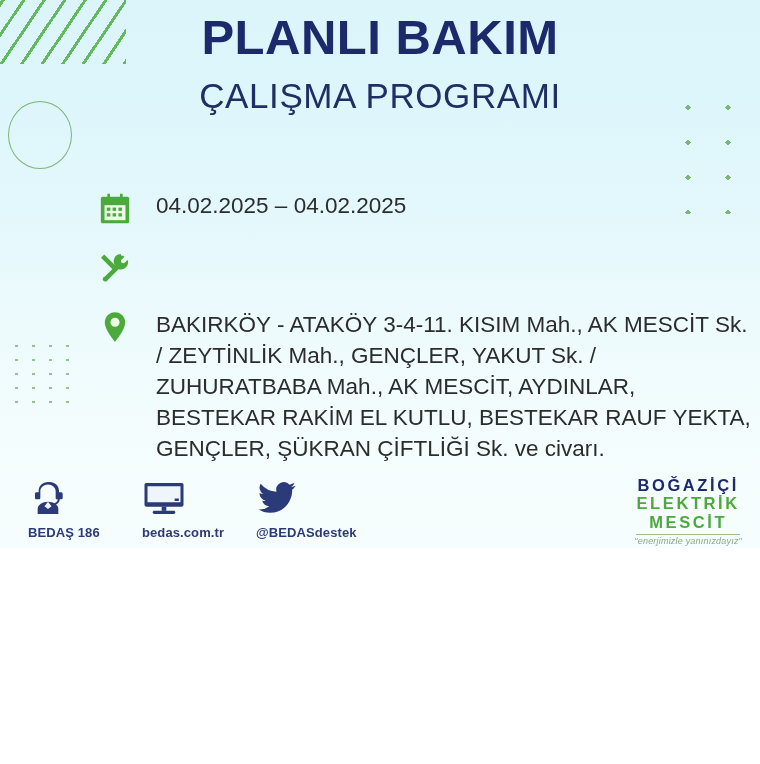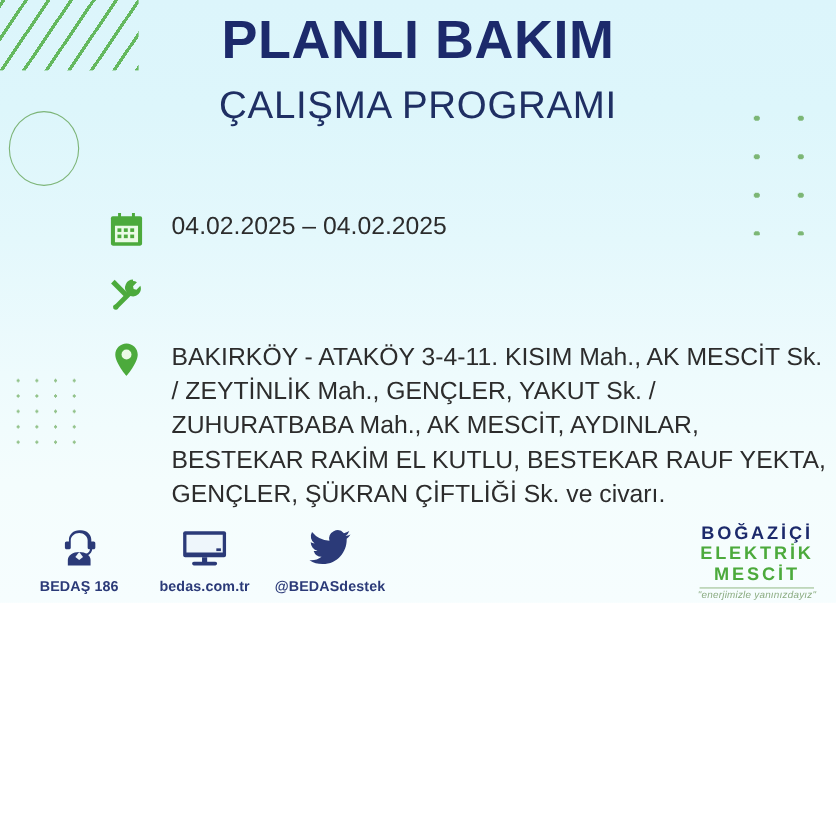--- a/index.html
+++ b/index.html
@@ -105,21 +105,21 @@
   
   #footer {
     position:absolute; left:0; bottom:0;
     width:760px; height:110px;
   }
   #social {
     position:absolute; left:28px; bottom:8px;
     display:flex; align-items:flex-end; gap:26px;
   }
   .social-item {
-    display:flex; flex-direction:column; align-items:center;
+    display:flex; flex-direction:column; align-items:flex-start;
     width:88px;
   }
   .social-item .glyph { height:44px; display:flex; align-items:flex-end; justify-content:center; }
   .social-item .caption {
     margin-top:7px;
     font-size:13px; font-weight:bold; letter-spacing:.1px;
     color:#2b3a78; white-space:nowrap;
   }
 
   #logo {

